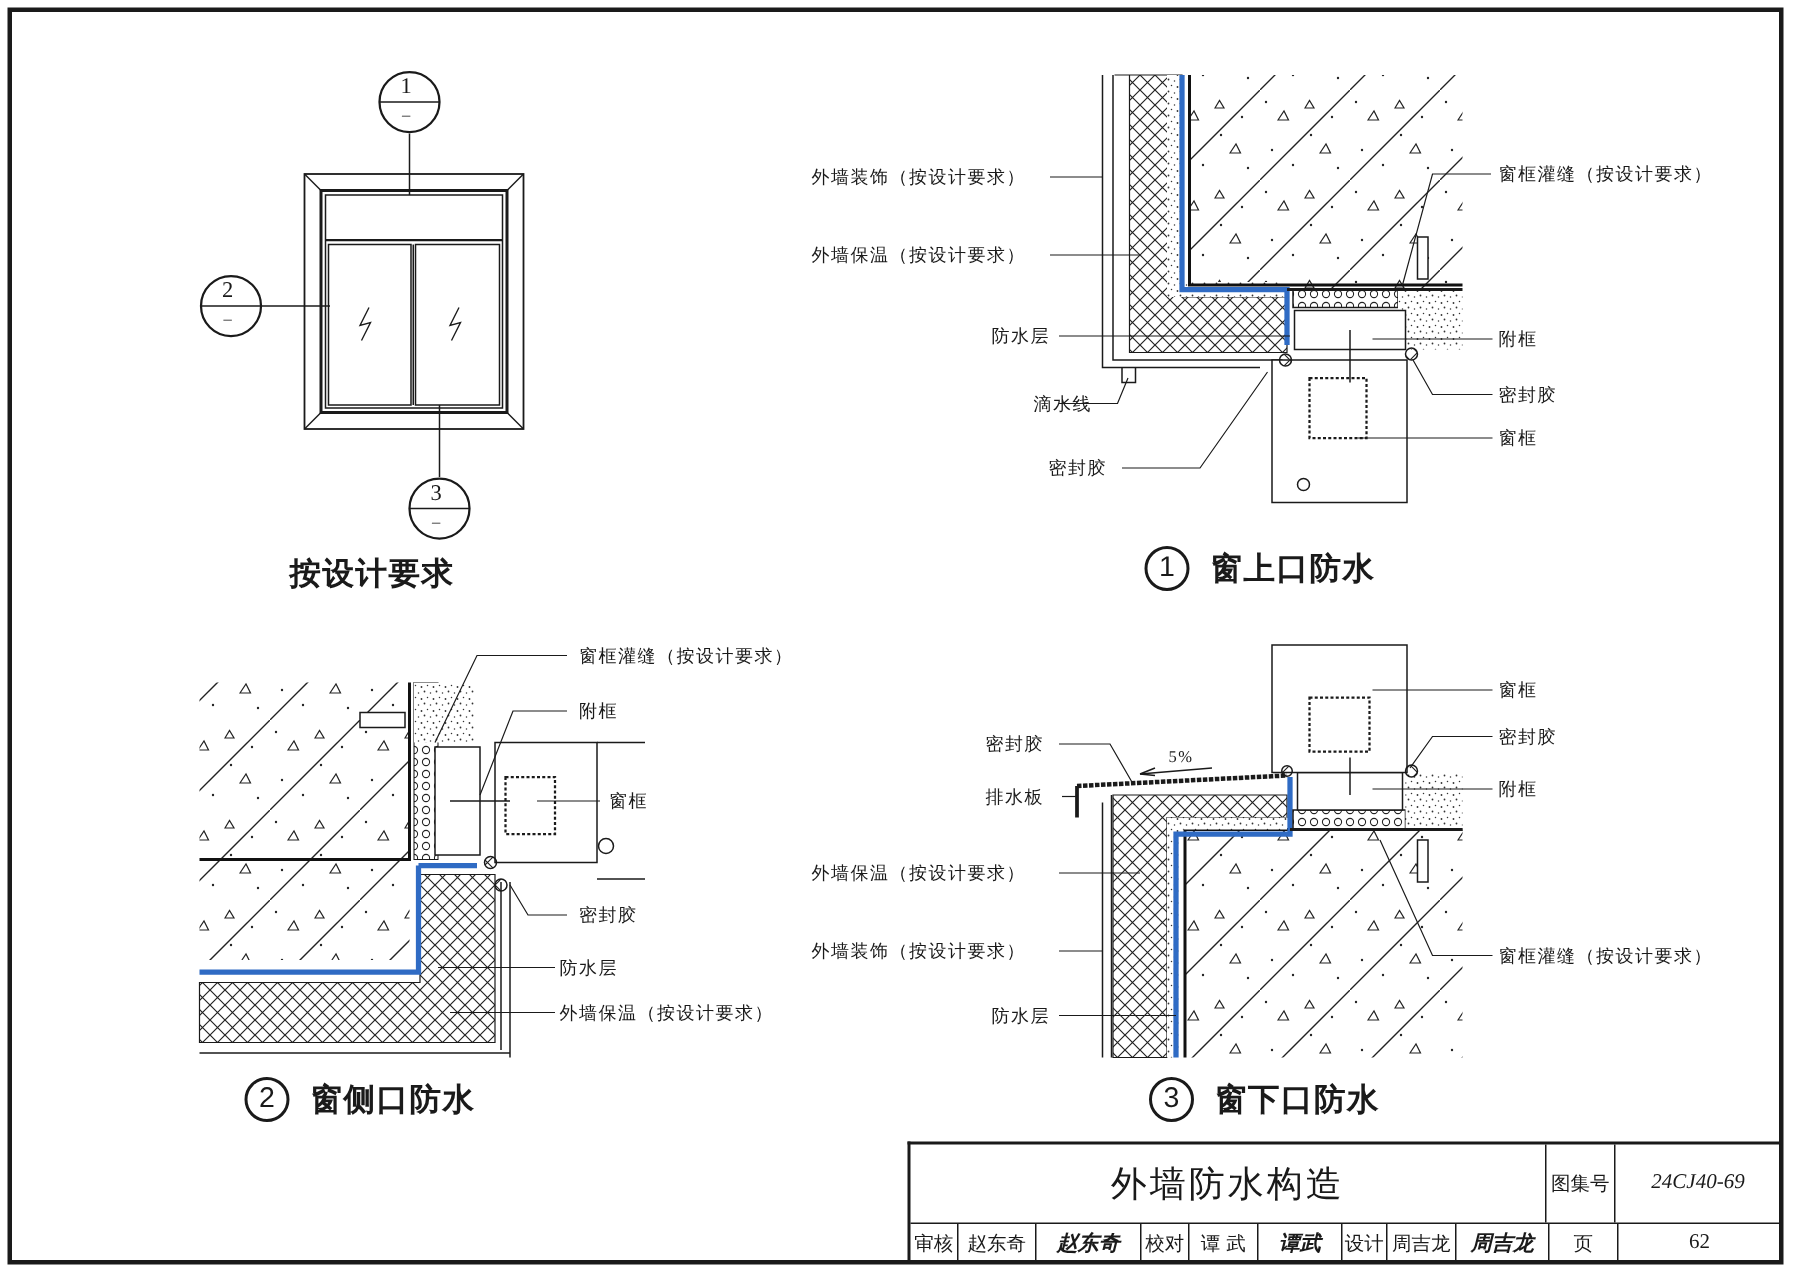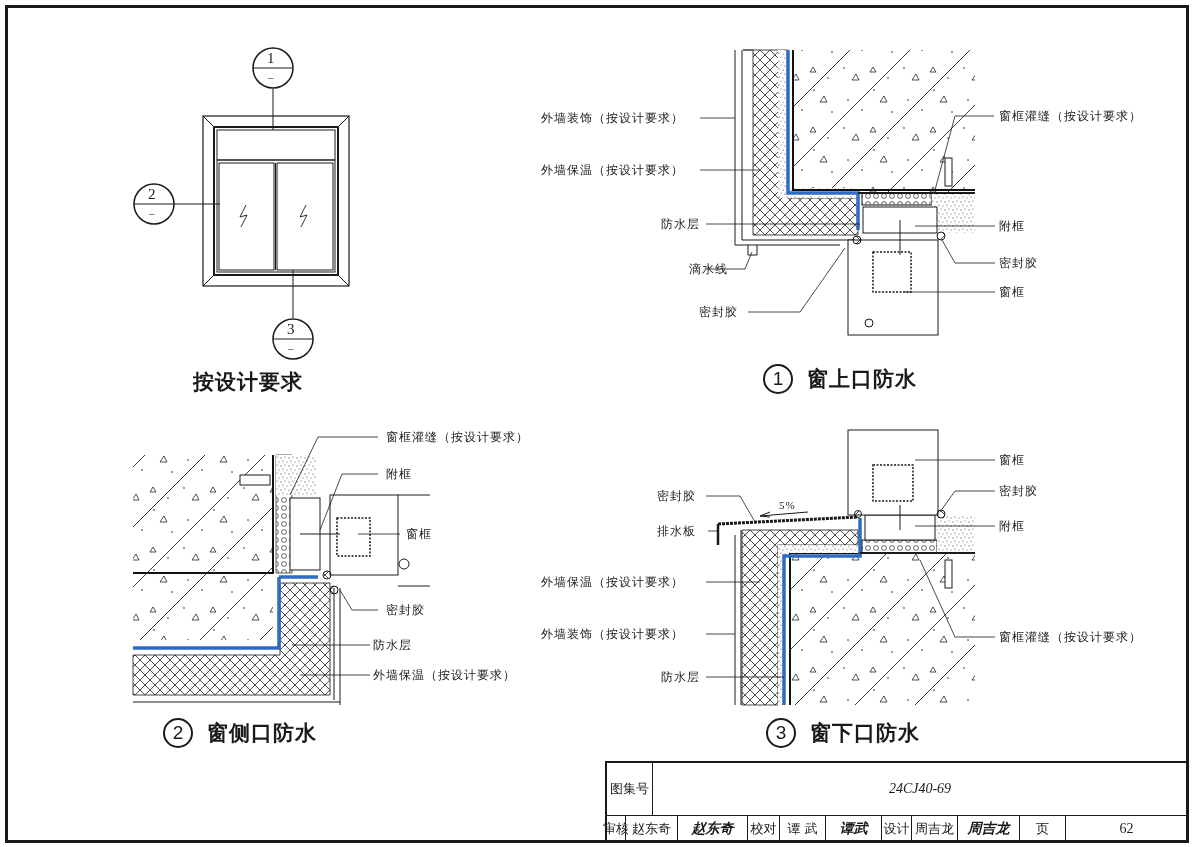--- a/index.html
+++ b/index.html
@@ -248,25 +248,26 @@
 <div class="lbl" style="left:999px;top:483px;">密封胶</div>
 <div class="lbl" style="left:999px;top:518px;">附框</div>
 <div class="lbl" style="left:999px;top:629px;">窗框灌缝（按设计要求）</div>
 <div class="circ-title" style="left:766px;top:718px;">
   <div class="circ">3</div>
   <div class="ttxt">窗下口防水</div>
 </div>
 
 <div class="tb">
   <div class="tb-row1">
+    <div class="cell tb-title" style="width:424px;">外墙防水构造</div>
     <div class="cell" style="width:46px;">图集号</div>
     <div class="cell" style="flex:1;font-size:14px;font-family:'Liberation Serif',serif;font-style:italic;">24CJ40-69</div>
   </div>
   <div class="tb-row2">
-    <div class="cell" style="width:19px;">审核</div>
+    <div class="cell" style="width:32px;">审核</div>
     <div class="cell" style="width:52px;">赵东奇</div>
     <div class="cell sig" style="width:70px;">赵东奇</div>
     <div class="cell" style="width:32px;">校对</div>
     <div class="cell" style="width:46px;">谭 武</div>
     <div class="cell sig" style="width:56px;">谭武</div>
     <div class="cell" style="width:30px;text-align:right;">设计</div>
     <div class="cell" style="width:46px;">周吉龙</div>
     <div class="cell sig" style="width:62px;">周吉龙</div>
     <div class="cell" style="width:46px;">页</div>
     <div class="cell" style="flex:1;font-size:14px;font-family:'Liberation Serif',serif;">62</div>

